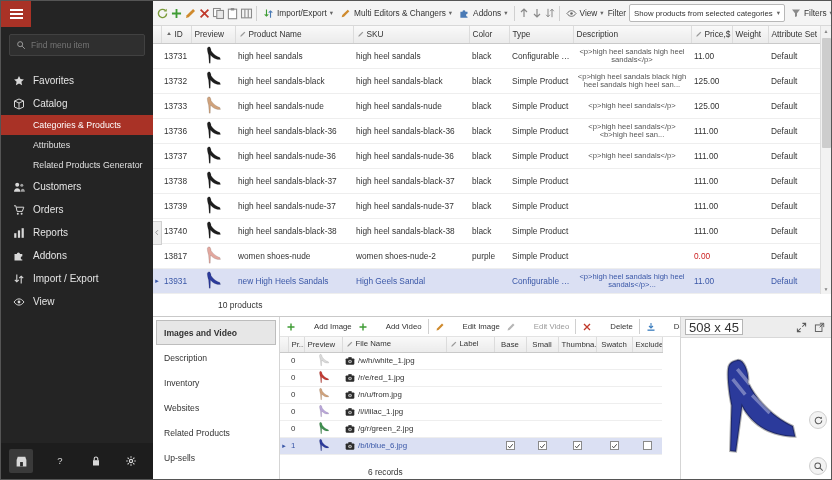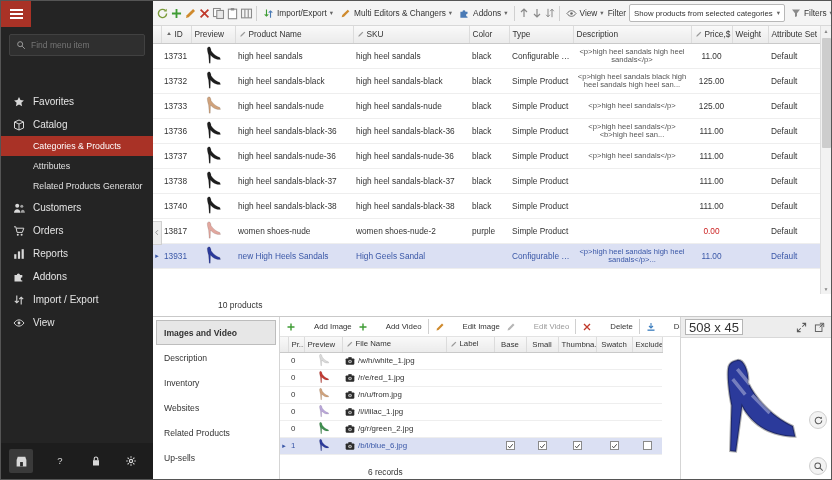--- a/index.html
+++ b/index.html
@@ -4,23 +4,23 @@
 <style>
 *{box-sizing:border-box;margin:0;padding:0}
 html,body{width:832px;height:480px;overflow:hidden}
 body{font-family:"Liberation Sans",sans-serif;background:#fff;color:#333;font-size:9px}
 .app{display:flex;width:832px;height:480px;background:#fff;border:1px solid #555}
 
 .sidebar{width:152px;background:#242424;color:#e4e4e4;display:flex;flex-direction:column;flex-shrink:0}
 .sb-top{height:26px;display:flex;align-items:stretch;background:#242424}
 .hamburger{width:30px;background:#a93226;display:flex;flex-direction:column;justify-content:center;align-items:center;gap:2px;cursor:pointer}
 .hamburger i{display:block;width:13px;height:2px;background:#fff}
-.sb-search{margin:7px 8px 20px;background:#2f2f2f;border:1px solid #414141;border-radius:2px;height:22px;display:flex;align-items:center;padding:0 6px;gap:5px}
+.sb-search{margin:7px 8px 5px;background:#2f2f2f;border:1px solid #414141;border-radius:2px;height:22px;display:flex;align-items:center;padding:0 6px;gap:5px}
 .sb-search input{flex:1;background:transparent;border:0;outline:0;color:#cfcfcf;font-size:8.5px;font-family:inherit;min-width:0}
-.sb-menu{flex:1;overflow:hidden;margin-top:14px}
+.sb-menu{flex:1;overflow:hidden;margin-top:8px}
 .sb-item{height:23px;display:flex;align-items:center;gap:8px;padding:0 11px;font-size:10px;cursor:pointer;white-space:nowrap}
 .sb-item .icn{width:13px;display:flex;justify-content:center}
 .sb-item.sub{height:20px;padding-left:32px;font-size:8.8px;color:#e0e0e0}
 .sb-item.sel{background:#a93226;color:#fff}
 .sb-footer{height:36px;display:flex;align-items:center;justify-content:space-between;padding:0 14px 0 8px;background:#1d1d1d}
 .sb-store{width:24px;height:24px;background:#3a3a3a;display:flex;align-items:center;justify-content:center;border-radius:2px;cursor:pointer}
 .sb-foot-icn{width:16px;height:16px;display:flex;align-items:center;justify-content:center;cursor:pointer}
 
 .main{flex:1;display:flex;flex-direction:column;min-width:0;position:relative}
 .collapse-handle{position:absolute;left:0;top:46%;width:9px;height:24px;background:#ececec;border:1px solid #d0d0d0;border-left:none;display:flex;align-items:center;justify-content:center;z-index:5;cursor:pointer}
@@ -34,21 +34,21 @@
 .filter-select{height:18px;background:#fff;border:1px solid #b8b8b8;border-radius:2px;display:flex;align-items:center;gap:4px;padding:0 4px;font-size:7.8px;color:#333;cursor:pointer;max-width:168px}
 .filter-select .val{white-space:nowrap;overflow:hidden;text-overflow:ellipsis}
 
 .grid-area{flex:1;position:relative;overflow:hidden;display:flex;min-height:0}
 .grid-scroll{flex:1;overflow:hidden}
 table.grid{border-collapse:collapse;table-layout:fixed;width:669px}
 .grid th{background:linear-gradient(#f9f9f9,#ebebeb);border-right:1px solid #dcdcdc;border-bottom:1px solid #c9c9c9;height:17px;font-weight:normal;font-size:8.3px;color:#333;text-align:left;padding:0 3px;overflow:hidden;white-space:nowrap}
 .grid th .hwrap{display:inline-flex;align-items:center;gap:2px}
 .grid td{height:23px;border-bottom:1px solid #eee;padding:0 3px;font-size:8.3px;color:#333;overflow:hidden;white-space:nowrap;text-overflow:ellipsis;background:#fff}
 .grid tr.sel td{background:#dbe0f3;color:#3a57a7}
-.grid td.num{text-align:center}
+.grid td.num{text-align:left}
 .grid td.red{color:#cc2222}
 .grid td.desc{white-space:normal;line-height:1.05;font-size:7.6px;text-align:center;color:#555}
 .grid tr.sel td.desc{color:#3a57a7}
 .grid td.prev{text-align:center;padding:1px}
 .grid td.marker{padding:0;text-align:center;font-size:7px;color:#3a57a7}
 .vscroll{width:11px;background:#f2f2f2;border-left:1px solid #ddd;display:flex;flex-direction:column;align-items:center;flex-shrink:0}
 .varrow{font-size:5px;color:#888;padding:2px 0;cursor:pointer}
 .vtrack{flex:1;width:100%;position:relative}
 .vthumb{position:absolute;top:2px;left:1px;width:9px;height:110px;background:#cdcdcd;border-radius:1px;cursor:grab}
 .grid-status{height:22px;display:flex;align-items:center;padding-left:65px;font-size:8.5px;color:#333;flex-shrink:0}
@@ -514,20 +514,35 @@
                 <td>Default</td>
               </tr>
               <tr>
                 <td class="marker"></td>
                 <td>13738</td>
                 <td class="prev"><svg viewBox="0 0 32 32" width="22" height="20">
                     <path d="M9 3 C11 2 13 6 13 9 C16 14 22 18.5 27 20 L28 23 C25 23.2 23.5 23 22 22.7 C17.5 21.8 14 19 12 16 L11.6 29 L9.9 29 L8.9 16 C7.6 12 6.6 7 6.9 5 C7.2 3.8 8 3.3 9 3 Z" fill="#1d1d1d" stroke="rgba(0,0,0,0.3)" stroke-width="0.6"></path>
                   </svg></td>
                 <td>high heel sandals-black-37</td>
                 <td>high heel sandals-black-37</td>
+                <td>black</td>
+                <td>Simple Product</td>
+                <td class="desc"></td>
+                <td class="num">111.00</td>
+                <td></td>
+                <td>Default</td>
+              </tr>
+              <tr>
+                <td class="marker"></td>
+                <td>13739</td>
+                <td class="prev"><svg viewBox="0 0 32 32" width="22" height="20">
+                    <path d="M9 3 C11 2 13 6 13 9 C16 14 22 18.5 27 20 L28 23 C25 23.2 23.5 23 22 22.7 C17.5 21.8 14 19 12 16 L11.6 29 L9.9 29 L8.9 16 C7.6 12 6.6 7 6.9 5 C7.2 3.8 8 3.3 9 3 Z" fill="#1d1d1d" stroke="rgba(0,0,0,0.3)" stroke-width="0.6"></path>
+                  </svg></td>
+                <td>high heel sandals-nude-37</td>
+                <td>high heel sandals-nude-37</td>
                 <td>black</td>
                 <td>Simple Product</td>
                 <td class="desc"></td>
                 <td class="num">111.00</td>
                 <td></td>
                 <td>Default</td>
               </tr>
               <tr>
                 <td class="marker"></td>
                 <td>13740</td>

